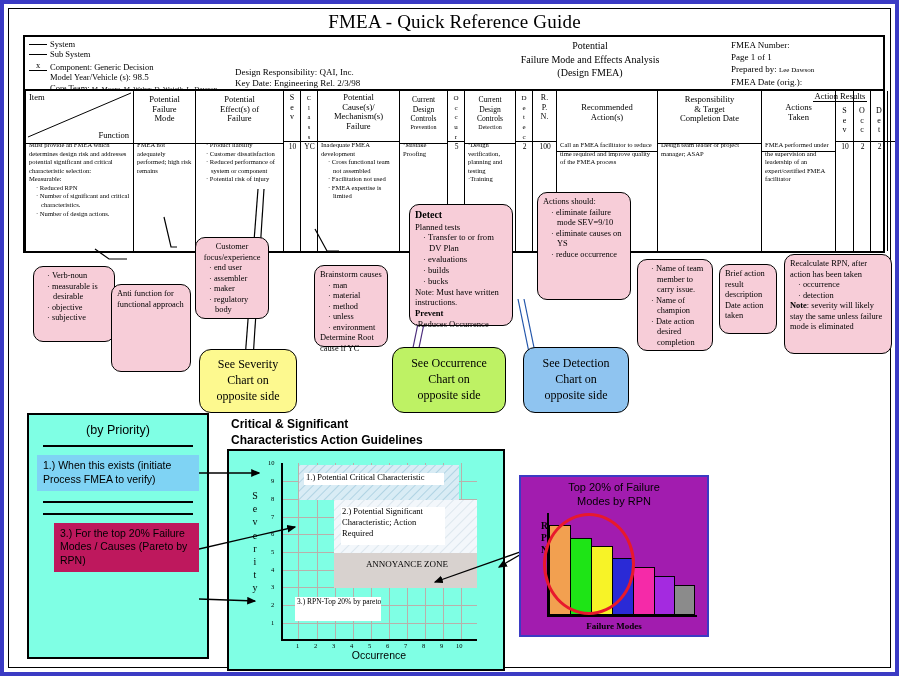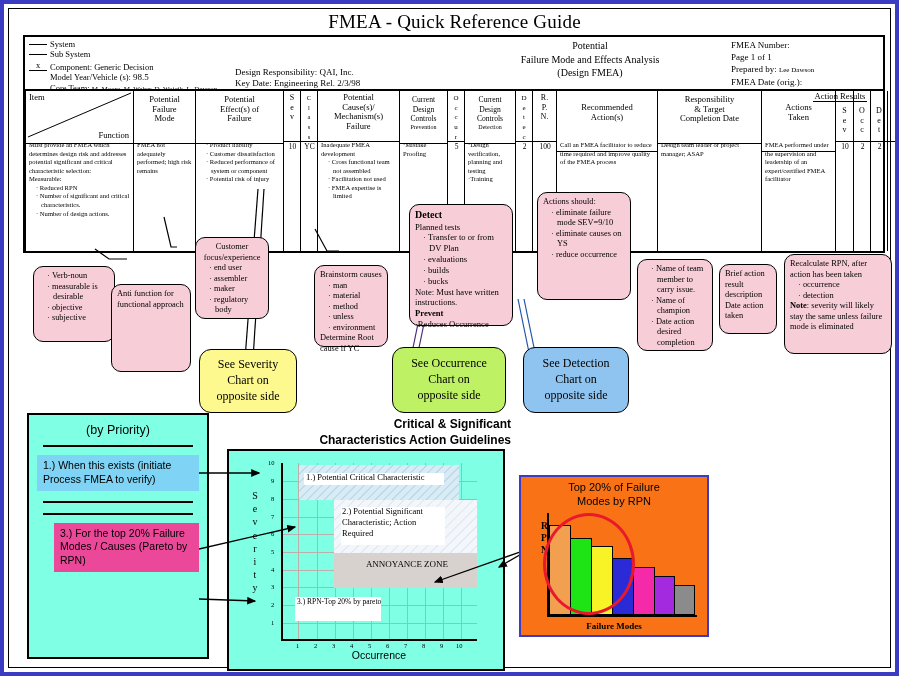--- a/index.html
+++ b/index.html
@@ -60,41 +60,41 @@
           font-size:12px;line-height:1.32;display:flex;align-items:center;justify-content:center;
           font-family:"Liberation Serif",serif;}
 
   
   #act{left:18px;top:404px;width:182px;height:246px;border:2px solid #000;background:#7fffe4;}
   #act .ttl{text-align:center;font-family:"Liberation Sans",sans-serif;font-size:12.5px;line-height:1.35;padding-top:7px;}
   #act .rule{height:2px;background:#000;margin:6px 14px 0 14px;}
   #act .item{font-family:"Liberation Sans",sans-serif;font-size:10.5px;line-height:1.32;padding:4px 6px;margin:8px 8px 0 8px;}
   #act .i1{background:#7fd3f4;}
   #act .i2{background:#ccf2fb;}
-  #act .i3{background:#ec4899;margin-left:25px;}
-
-  
-  #csTitle{left:222px;top:408px;width:280px;text-align:right;font-family:"Liberation Sans",sans-serif;
+  #act .i3{background:#be185d;margin-left:25px;}
+
+  
+  #csTitle{left:222px;top:408px;width:280px;text-align:left;font-family:"Liberation Sans",sans-serif;
            font-size:12px;line-height:1.3;font-weight:bold;}
   #matWrap{left:218px;top:440px;width:278px;height:222px;border:2px solid #000;background:#7fffe4;}
   #plot{position:absolute;left:52px;top:12px;width:196px;height:176px;}
   .gridline{position:absolute;background:#b9b0ab;}
   .axis{position:absolute;background:#000;}
   .zone{position:absolute;}
   #zone1{left:18px;top:2px;width:160px;height:35px;background:#d9ecf5;}
   #zone2{left:53px;top:37px;width:143px;height:53px;background:#f3f7fb;}
   #zone3{left:53px;top:90px;width:143px;height:35px;background:#d8d2cf;}
   .zlbl{position:absolute;font-size:8.5px;font-family:"Liberation Serif",serif;}
   .whitebox{position:absolute;background:#fff;}
   .tk{position:absolute;font-size:6.5px;font-family:"Liberation Serif",serif;}
   #sevlbl{position:absolute;left:20px;top:38px;width:12px;font-size:10px;line-height:1.32;text-align:center;}
   #occlbl{position:absolute;left:52px;top:198px;width:196px;text-align:center;font-family:"Liberation Sans",sans-serif;font-size:10.5px;}
 
   
-  #pareto{left:510px;top:466px;width:190px;height:162px;border:2px solid #3b3bc4;background:#f97316;}
+  #pareto{left:510px;top:466px;width:190px;height:162px;border:2px solid #3b3bc4;background:#a21caf;}
   #pTitle{position:absolute;left:0;top:3px;width:100%;text-align:center;
           font-family:"Liberation Sans",sans-serif;font-size:11px;line-height:1.28;}
   #pPlot{position:absolute;left:16px;top:40px;width:160px;height:98px;}
   .bar{position:absolute;bottom:0;border:1px solid #000;}
   #pXlbl{position:absolute;left:0;bottom:4px;width:100%;text-align:center;font-size:9px;font-weight:bold;}
   #rpnlbl{position:absolute;left:20px;top:44px;width:10px;font-size:9.5px;line-height:1.25;font-weight:bold;}
   #circ{position:absolute;left:22px;top:36px;width:86px;height:96px;border:3.5px solid #e8192c;border-radius:50%;}
 </style>
 </head>
 <body>

